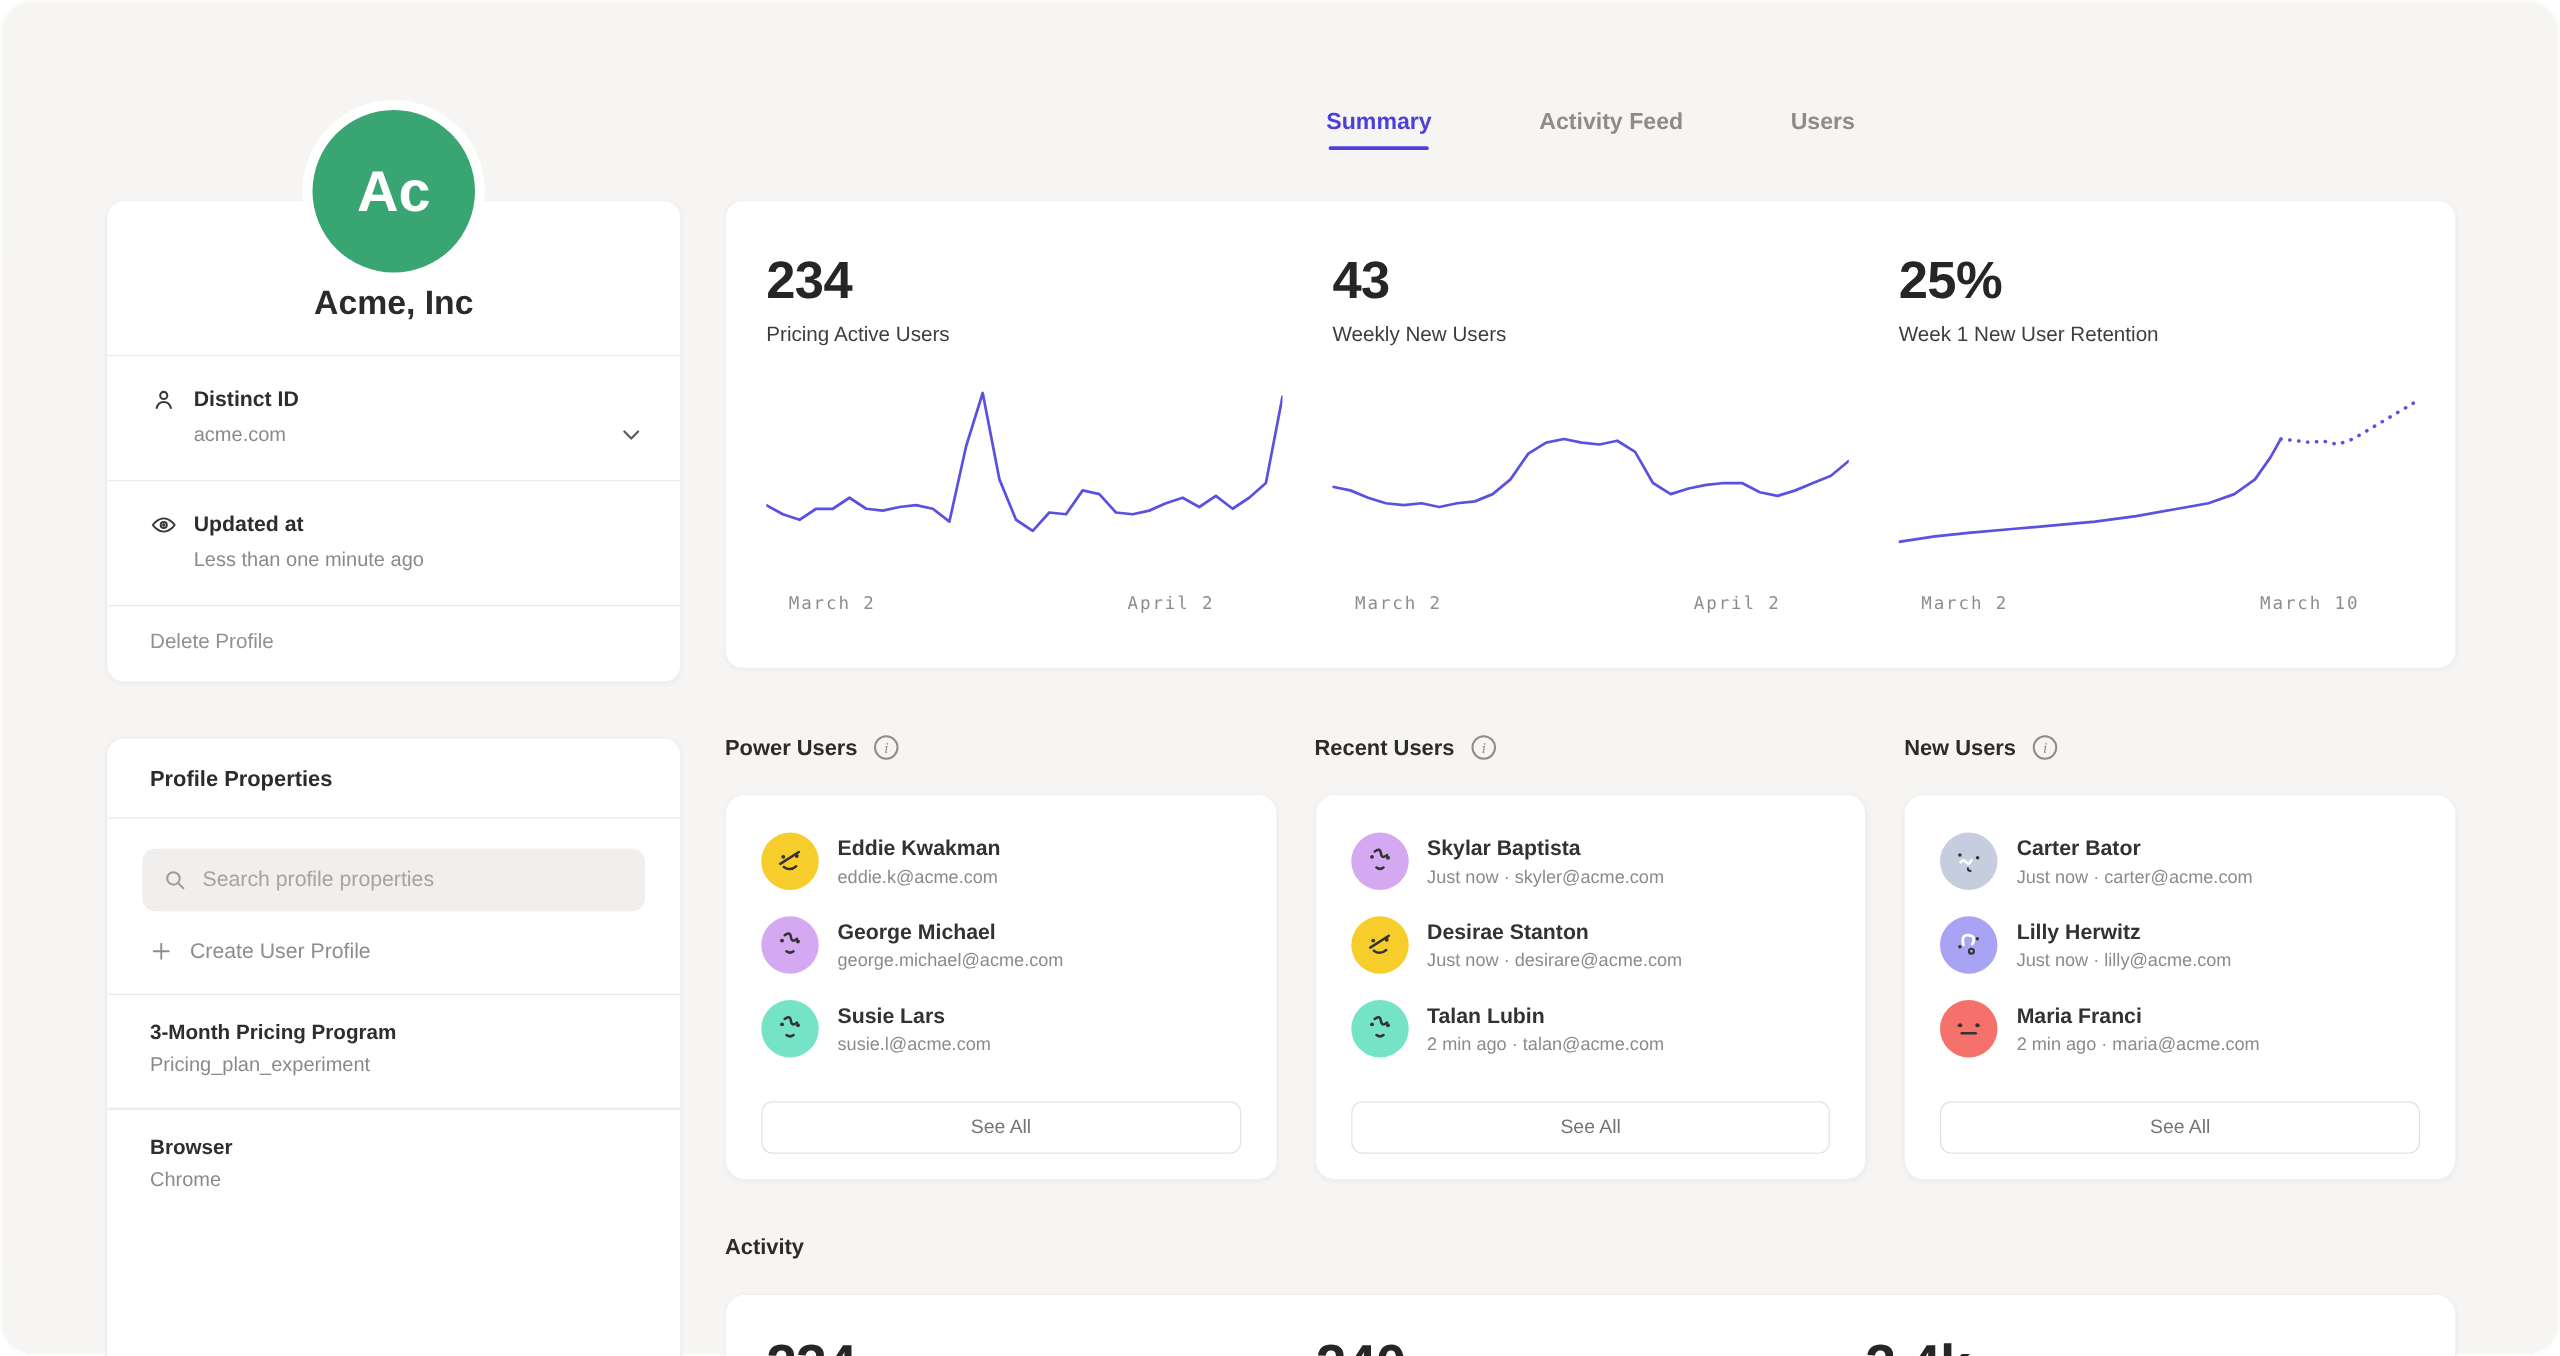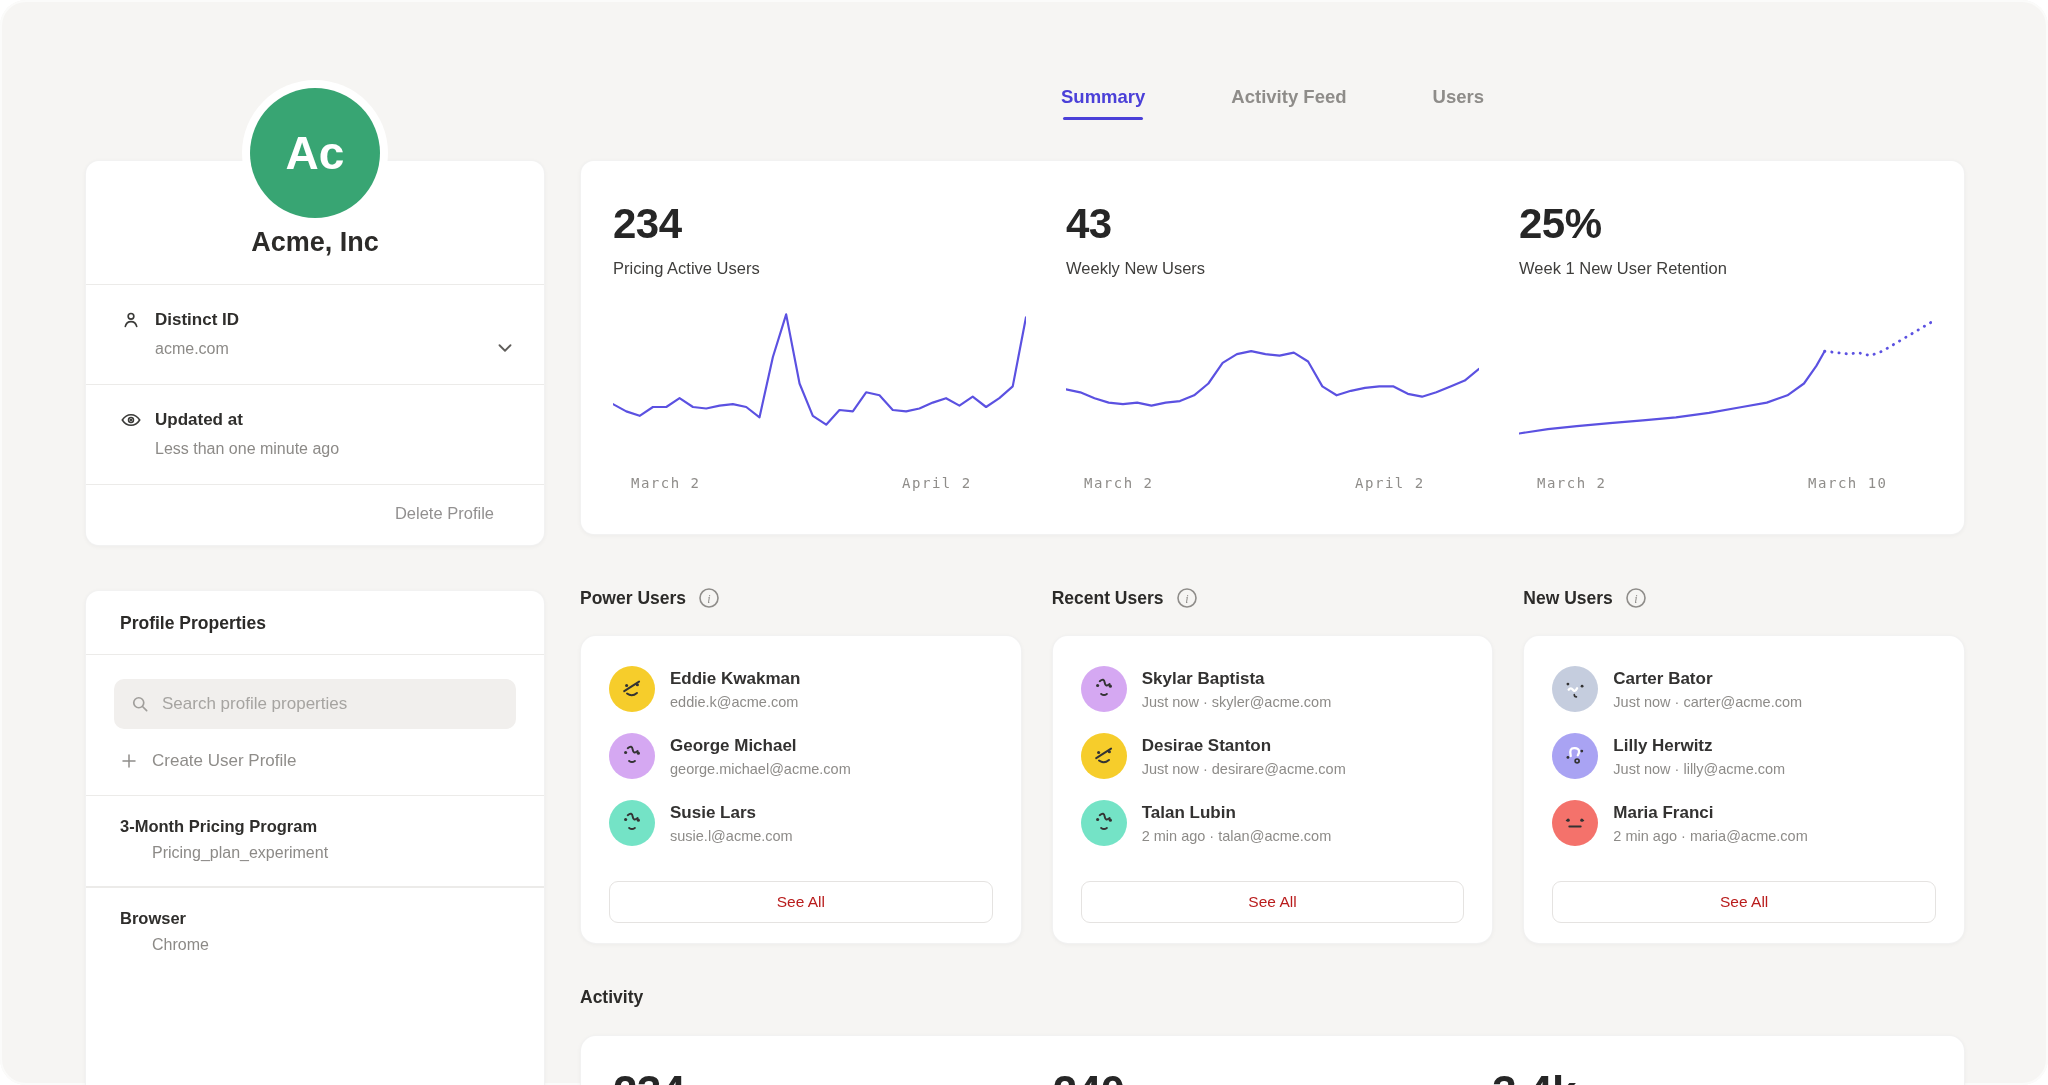--- a/index.html
+++ b/index.html
@@ -24,36 +24,36 @@
   }
   .profile-card{position:absolute;top:160px;left:0;width:460px;}
   .company-name{padding:66px 4px 26px;text-align:center;font-size:27px;font-weight:600;color:#2c2b29;}
   .field-row{position:relative;padding:24px 34px 26px;}
   .field-head{display:flex;align-items:center;gap:13px;}
   .ficon{width:22px;height:22px;display:inline-flex;}
   .ficon svg{width:22px;height:22px;}
   .flabel{font-size:17px;font-weight:600;color:#2f2e2c;}
   .fvalue{margin:9px 0 0 35px;font-size:16px;color:#8c8a87;}
   .chev{position:absolute;right:28px;top:52px;width:22px;height:22px;cursor:pointer;}
-  .delete-row{padding:19px 50px 22px;font-size:16.5px;color:#929090;cursor:pointer;text-align:right;}
+  .delete-row{padding:19px 34px 22px;font-size:16.5px;color:#929090;cursor:pointer;}
 
   .props-card{position:absolute;top:590px;left:0;width:460px;height:520px;border-bottom-left-radius:0;border-bottom-right-radius:0;}
   .props-title{padding:22px 34px 20px;font-size:17.5px;font-weight:600;color:#2c2b29;}
   .search-wrap{position:relative;margin:24px 28px 0;}
   .search-wrap svg{position:absolute;left:16px;top:15px;width:20px;height:20px;}
   .search-input{
     width:100%;height:50px;border:none;outline:none;background:#f1efed;border-radius:10px;
     padding:0 16px 0 48px;font-size:17px;color:#3a3936;font-family:"Liberation Sans",sans-serif;
   }
   .search-input::placeholder{color:#a6a4a1;}
   .create-row{display:flex;align-items:center;gap:14px;margin:22px 34px 24px;color:#8f8d8a;font-size:17px;cursor:pointer;}
   .create-row svg{width:18px;height:18px;}
   .prop-item{padding:21px 34px 24px;}
   .prop-name{font-size:16.5px;font-weight:600;color:#2f2e2c;}
-  .prop-value{margin-top:8px;font-size:16px;color:#8c8a87;margin-left:32px;}
+  .prop-value{margin-top:8px;font-size:16px;color:#8c8a87;}
 
   
   .main{position:absolute;left:580px;top:0;width:1385px;}
   .tabs{position:absolute;top:86px;left:0;width:100%;display:flex;justify-content:center;gap:86px;}
   .tab{font-size:18.5px;font-weight:700;color:#8e8c89;padding-bottom:12px;cursor:pointer;position:relative;}
   .tab.active{color:#4b40d8;}
   .tab.active::after{content:"";position:absolute;left:2px;right:2px;bottom:0;height:3px;background:#4b40d8;border-radius:2px;}
 
   .summary-card{position:absolute;top:160px;left:0;width:1385px;height:375px;
     display:grid;grid-template-columns:1fr 1fr 1fr;gap:40px;padding:42px 32px 0;}
@@ -70,21 +70,21 @@
   .list-title{font-size:17.5px;font-weight:700;color:#2c2b29;}
   .info-icon{width:22px;height:22px;cursor:pointer;display:inline-flex;}
   .user-card{border-radius:16px;padding:28px 28px 20px;}
   .user-row{display:flex;align-items:center;gap:15px;height:50px;margin-bottom:17px;cursor:pointer;}
   .avatar{width:46px;height:46px;border-radius:50%;flex:0 0 46px;display:flex;align-items:center;justify-content:center;}
   .avatar svg{width:34px;height:34px;}
   .user-name{font-size:17px;font-weight:600;color:#333231;}
   .user-sub{margin-top:5px;font-size:14.5px;color:#8d8b88;}
   .see-all{
     margin-top:16px;width:100%;height:42px;background:#fff;border:1px solid #e5e3e1;border-radius:9px;
-    font-size:15.5px;color:#b91c1c;font-family:"Liberation Sans",sans-serif;cursor:pointer;
+    font-size:15.5px;color:#737373;font-family:"Liberation Sans",sans-serif;cursor:pointer;
   }
   .activity-title{position:absolute;top:987px;left:0;font-size:17.5px;font-weight:700;color:#2c2b29;}
   .activity-card{position:absolute;top:1035px;left:0;width:1385px;height:120px;
     border-bottom-left-radius:0;border-bottom-right-radius:0;border-radius:16px 16px 0 0;
     display:grid;grid-template-columns:1fr 1fr 1fr;padding:34px 32px 0;}
   .big-num{font-size:44px;font-weight:700;color:#262626;letter-spacing:-0.5px;line-height:1;}
 </style>
 </head>
 <body>
 

